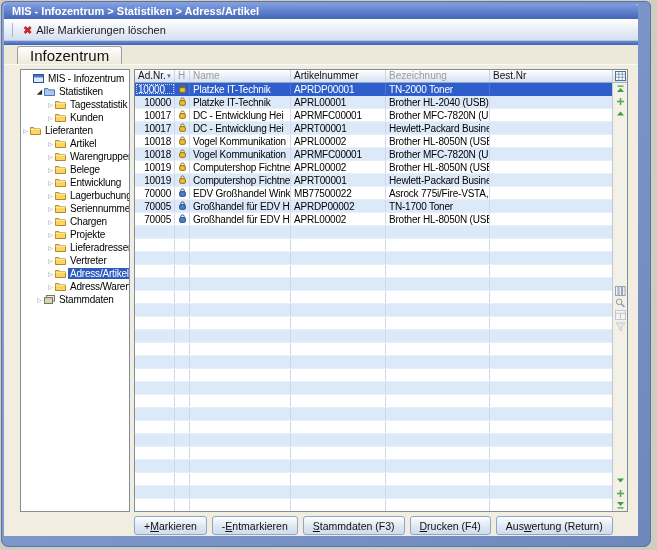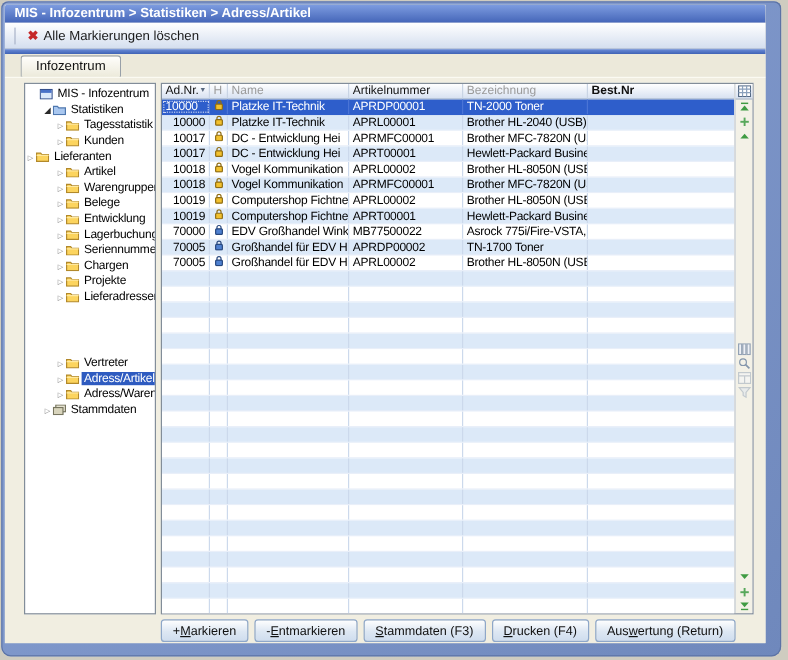--- a/index.html
+++ b/index.html
@@ -16,21 +16,21 @@
   .toolbar { height:22px; flex:none; background:linear-gradient(#ffffff,#d5dfef);
              border-bottom:1px solid #b9c5da; display:flex; align-items:center; padding-left:5px; }
   .toolbar-item { display:flex; align-items:center; gap:4px; padding:0 7px; height:18px;
                   font-size:11px; color:#1a1a1a; cursor:default; }
   .toolbar-sep { width:1px; height:14px; background:#a9b4c8; margin:0 3px; flex:none; }
   .redx { color:#c52828; font-size:11px; font-weight:bold; line-height:11px; }
   .blue-band { height:4px; flex:none; background:linear-gradient(#6b8cd8,#3f63b5); }
   .tabrow { height:20px; flex:none; background:#ece9da; display:flex; align-items:flex-end;
             padding-left:13px; border-bottom:1px solid #fbfaf2; }
   .tab { height:18px; background:linear-gradient(#fffefb,#eceadb); border:1px solid #98a0a8;
-         border-bottom:none; border-radius:3px 3px 0 0; padding:0 12px; font-size:11px;
+         border-bottom:none; border-radius:3px 3px 0 0; padding:0 12px; font-size:15px;
          line-height:17px; color:#111; }
   .content { flex:1; position:relative; background:#f1eee1; }
 
   
   .tree-box { position:absolute; left:16px; top:4px; width:110px; height:443px;
               background:#fff; border:1px solid #828d99; overflow:hidden; padding-top:2px; }
   .tree-item { height:13px; display:flex; align-items:center; white-space:nowrap;
                font-size:10px; color:#000; cursor:default; }
   .expander { width:9px; flex:none; text-align:center; font-size:6px; color:#8a8a8a; }
   .expander.expanded { color:#2a2a2a; font-size:7px; }
@@ -50,21 +50,21 @@
   .sort-arrow { position:absolute; right:2px; top:3px; font-size:6px; color:#5a6a80; }
   .trow { display:flex; height:13px; flex:none; border-bottom:1px solid #e9eff9; background:#fff; }
   .trow.stripe { background:#dce9f8; }
   .trow.selected { background:#2e5ecb; border-bottom-color:#2e5ecb; }
   .trow.selected .td { color:#fff; border-right-color:#4a74d6; }
   .td { font-size:10px; color:#000; padding:0 3px; border-right:1px solid #ccd9ec;
         overflow:hidden; white-space:nowrap; display:flex; align-items:center; letter-spacing:-0.2px; }
   .td.num { justify-content:flex-end; }
   .td.center { justify-content:center; padding:0; }
   .trow.selected .td.focus-cell { outline:1px dotted #c9d4f2; outline-offset:-2px; justify-content:flex-start; }
-  .c0{width:40px;} .c1{width:15px;} .c2{width:101px;} .c3{width:95px;} .c4{width:104px;} .c5{flex:1; border-right:none;font-weight:bold;}
+  .c0{width:40px;} .c1{width:15px;} .c2{width:101px;} .c3{width:95px;} .c4{width:104px;} .c5{flex:1; border-right:none;}
 
   
   .side-strip { width:15px; flex:none; background:#f3f1e7; border-left:1px solid #c2c8d2;
                 display:flex; flex-direction:column; align-items:center; }
   .strip-corner { width:15px; height:13px; flex:none; background:linear-gradient(#ffffff,#d7e1f1);
                   border-bottom:1px solid #aab6c8; display:flex; align-items:center; justify-content:center; }
   .strip-icon { width:13px; height:10px; flex:none; display:flex; align-items:center;
                 justify-content:center; margin:1px 0; }
   .spacer-a { height:166px; flex:none; } .spacer-b { flex:1; }
 
@@ -230,21 +230,21 @@
           <div class="tree-item" style="padding-left: 25px;">
             <span class="expander">▷</span>
             <span class="tree-icon">
               <svg width="11" height="9" viewBox="0 0 11 9">
                 <path d="M0.5 8.5 V1.6 h3.4 l1 1.3 h5.6 V8.5 Z" fill="#fcd45e" stroke="#b2892b"></path>
                 <path d="M0.5 3.4 h10" stroke="#ffe9a0"></path>
               </svg>
             </span>
             <span class="tree-label">Lieferadressen</span>
           </div>
-          <div class="tree-item" style="padding-left: 25px; margin-top: 42px;">
+          <div class="tree-item" style="padding-left: 25px;">
             <span class="expander">▷</span>
             <span class="tree-icon">
               <svg width="11" height="9" viewBox="0 0 11 9">
                 <path d="M0.5 8.5 V1.6 h3.4 l1 1.3 h5.6 V8.5 Z" fill="#fcd45e" stroke="#b2892b"></path>
                 <path d="M0.5 3.4 h10" stroke="#ffe9a0"></path>
               </svg>
             </span>
             <span class="tree-label">Vertreter</span>
           </div>
           <div class="tree-item selected" style="padding-left: 25px;">

